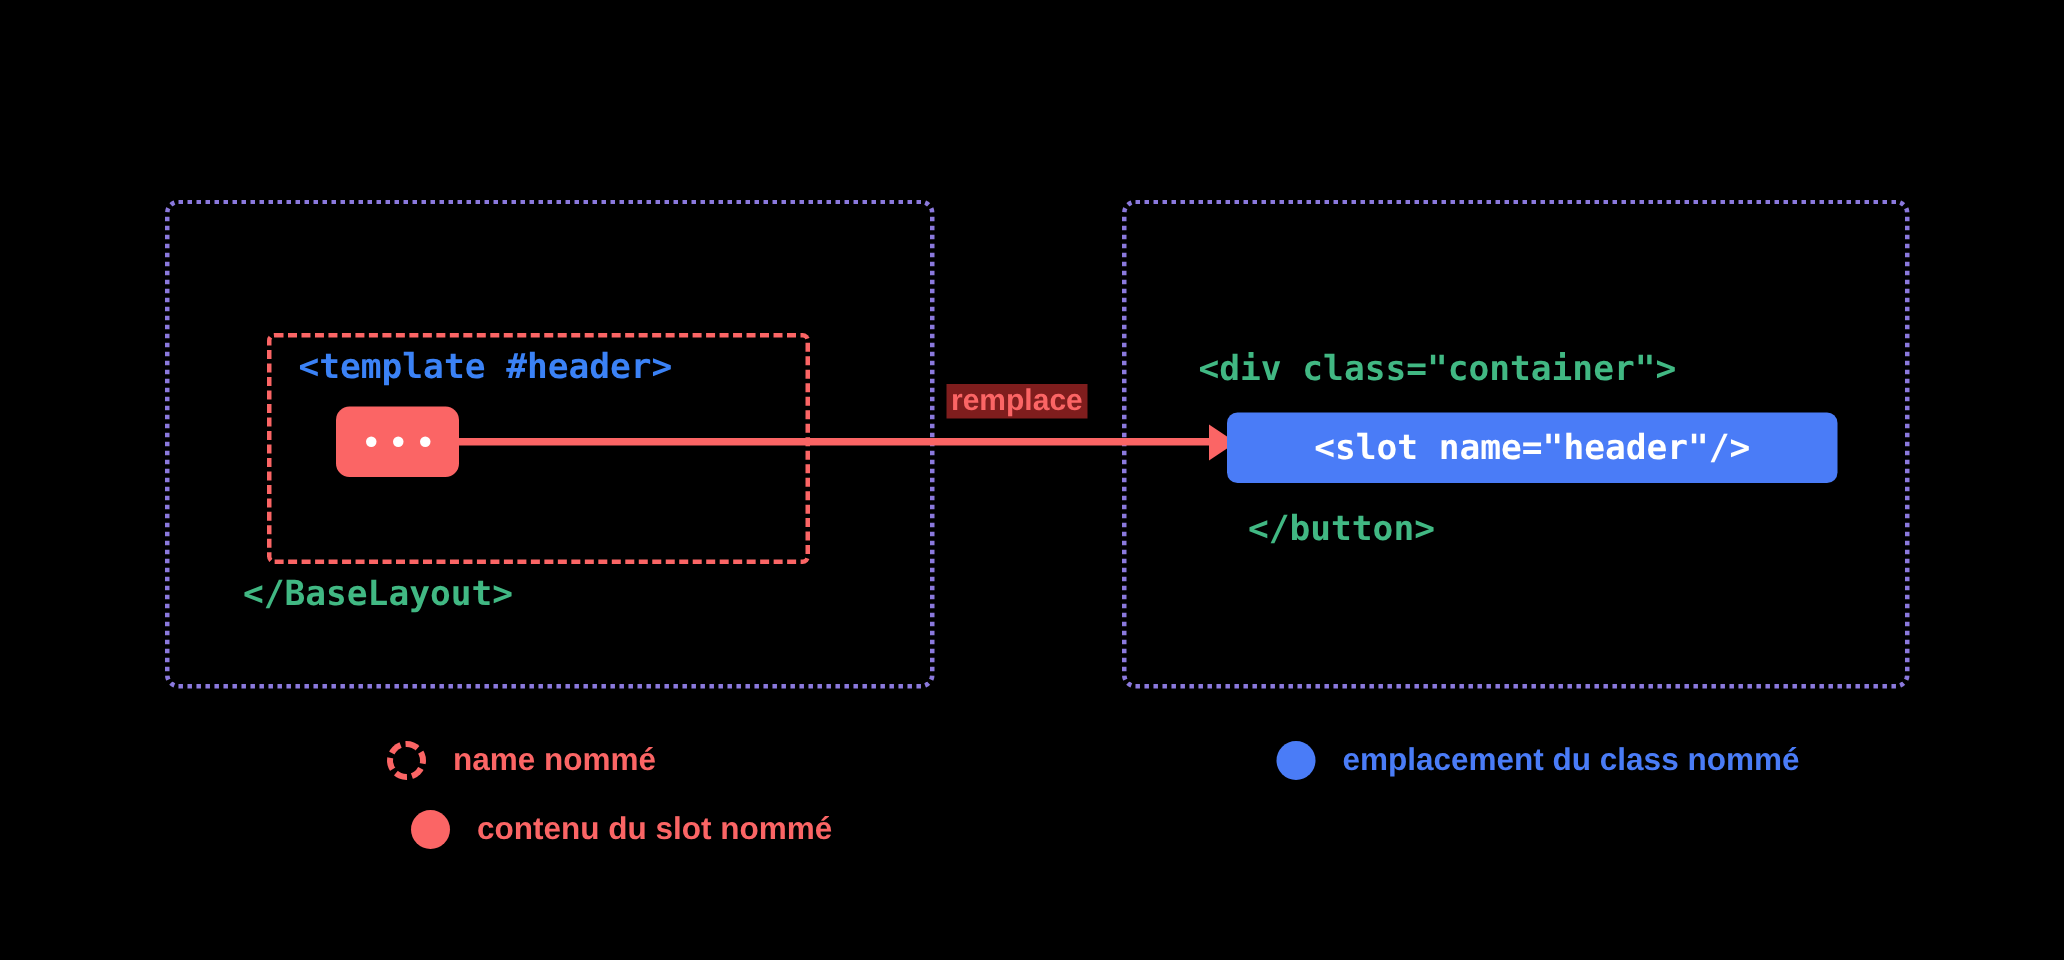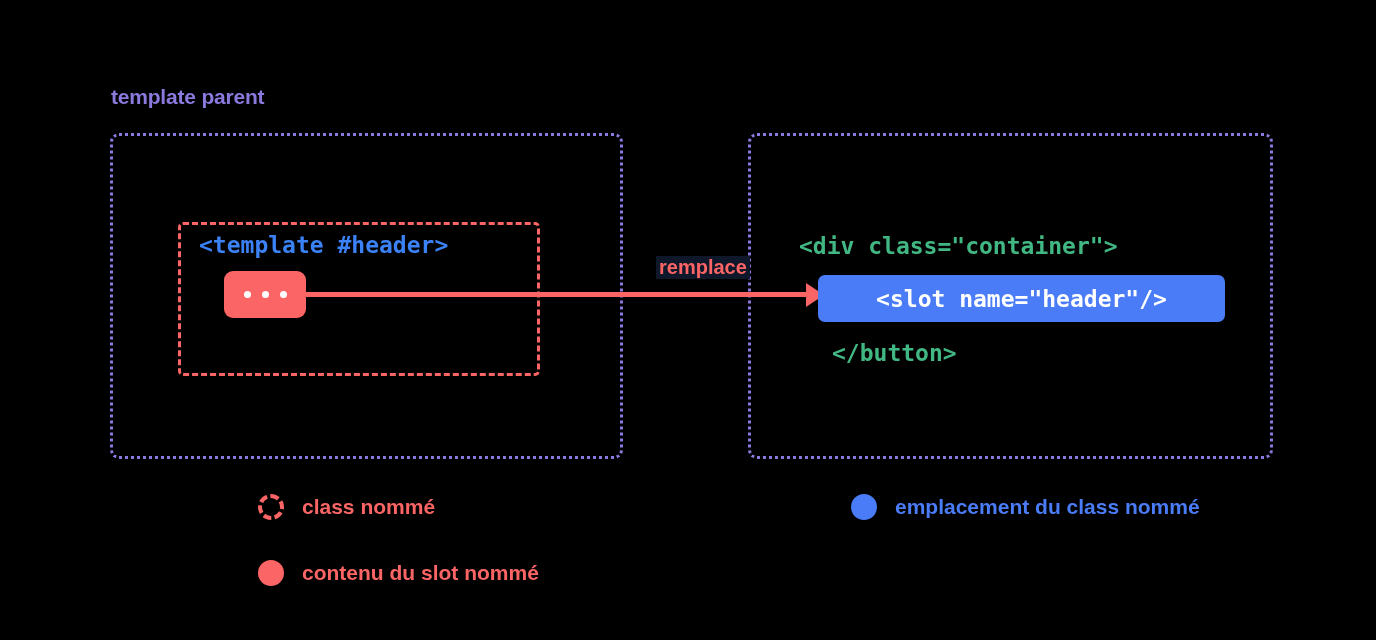--- a/index.html
+++ b/index.html
@@ -112,24 +112,23 @@
     border-left: 18px solid #fb6565;
   }
   #arrow-label {
     position: absolute;
     left: 631px;
     top: 256px;
     color: #fb6565;
     font-family: "Liberation Sans", sans-serif;
     font-weight: bold;
     font-size: 20px;
-    background: #0f172a;
+    background: #7f1d1d;
     padding: 0 3px;
     white-space: nowrap;
-    margin-left: 25px;
   }
 
   
   #slot-placement-box {
     position: absolute;
     left: 818px;
     top: 275px;
     width: 407px;
     height: 47px;
     background: #4a7cf7;
@@ -169,63 +168,63 @@
     font-family: "Liberation Sans", sans-serif;
     font-weight: bold;
     font-size: 21px;
     margin-left: 18px;
     white-space: nowrap;
   }
   .legend-label.red  { color: #fb6565; }
   .legend-label.blue { color: #4a7cf7; }
 
   #legend-named-slot      { left: 258px; top: 494px; }
-  #legend-named-content   { left: 258px; top: 540px; margin-top: 20px; }
+  #legend-named-content   { left: 274px; top: 540px; }
   #legend-slot-placement  { left: 851px; top: 494px; }
 </style>
 </head>
 <body>
 
 <div id="canvas">
 
-  <div class="panel-caption" id="caption-left">template parent</div>
 
 
   <div class="panel-box" id="panel-left"></div>
 
   <div class="panel-box" id="panel-right"></div>
 
 
   <div id="slot-dashed-box"></div>
 
   <div class="code red" id="code-template-header">&lt;template #header&gt;</div>
 
   <div id="slot-content-pill">
     <span class="dot"></span>
     <span class="dot"></span>
     <span class="dot"></span>
   </div>
 
 
+  <div class="code green" id="code-baselayout-close">&lt;/BaseLayout&gt;</div>
 
   <div id="arrow-line"></div>
   <div id="arrow-head"></div>
   <div id="arrow-label">remplace</div>
 
   <div class="code green" id="code-div-container">&lt;div class="container"&gt;</div>
 
   <div id="slot-placement-box">
     <span class="code-inner">&lt;slot name="header"/&gt;</span>
   </div>
 
   <div class="code green" id="code-button-close">&lt;/button&gt;</div>
 
   <div class="legend-row" id="legend-named-slot">
     <span class="legend-swatch dashed-red"></span>
-    <span class="legend-label red">class nommé</span>
+    <span class="legend-label red">name nommé</span>
   </div>
 
   <div class="legend-row" id="legend-named-content">
     <span class="legend-swatch solid-red"></span>
     <span class="legend-label red">contenu du slot nommé</span>
   </div>
 
   <div class="legend-row" id="legend-slot-placement">
     <span class="legend-swatch solid-blue"></span>
     <span class="legend-label blue">emplacement du class nommé</span>

